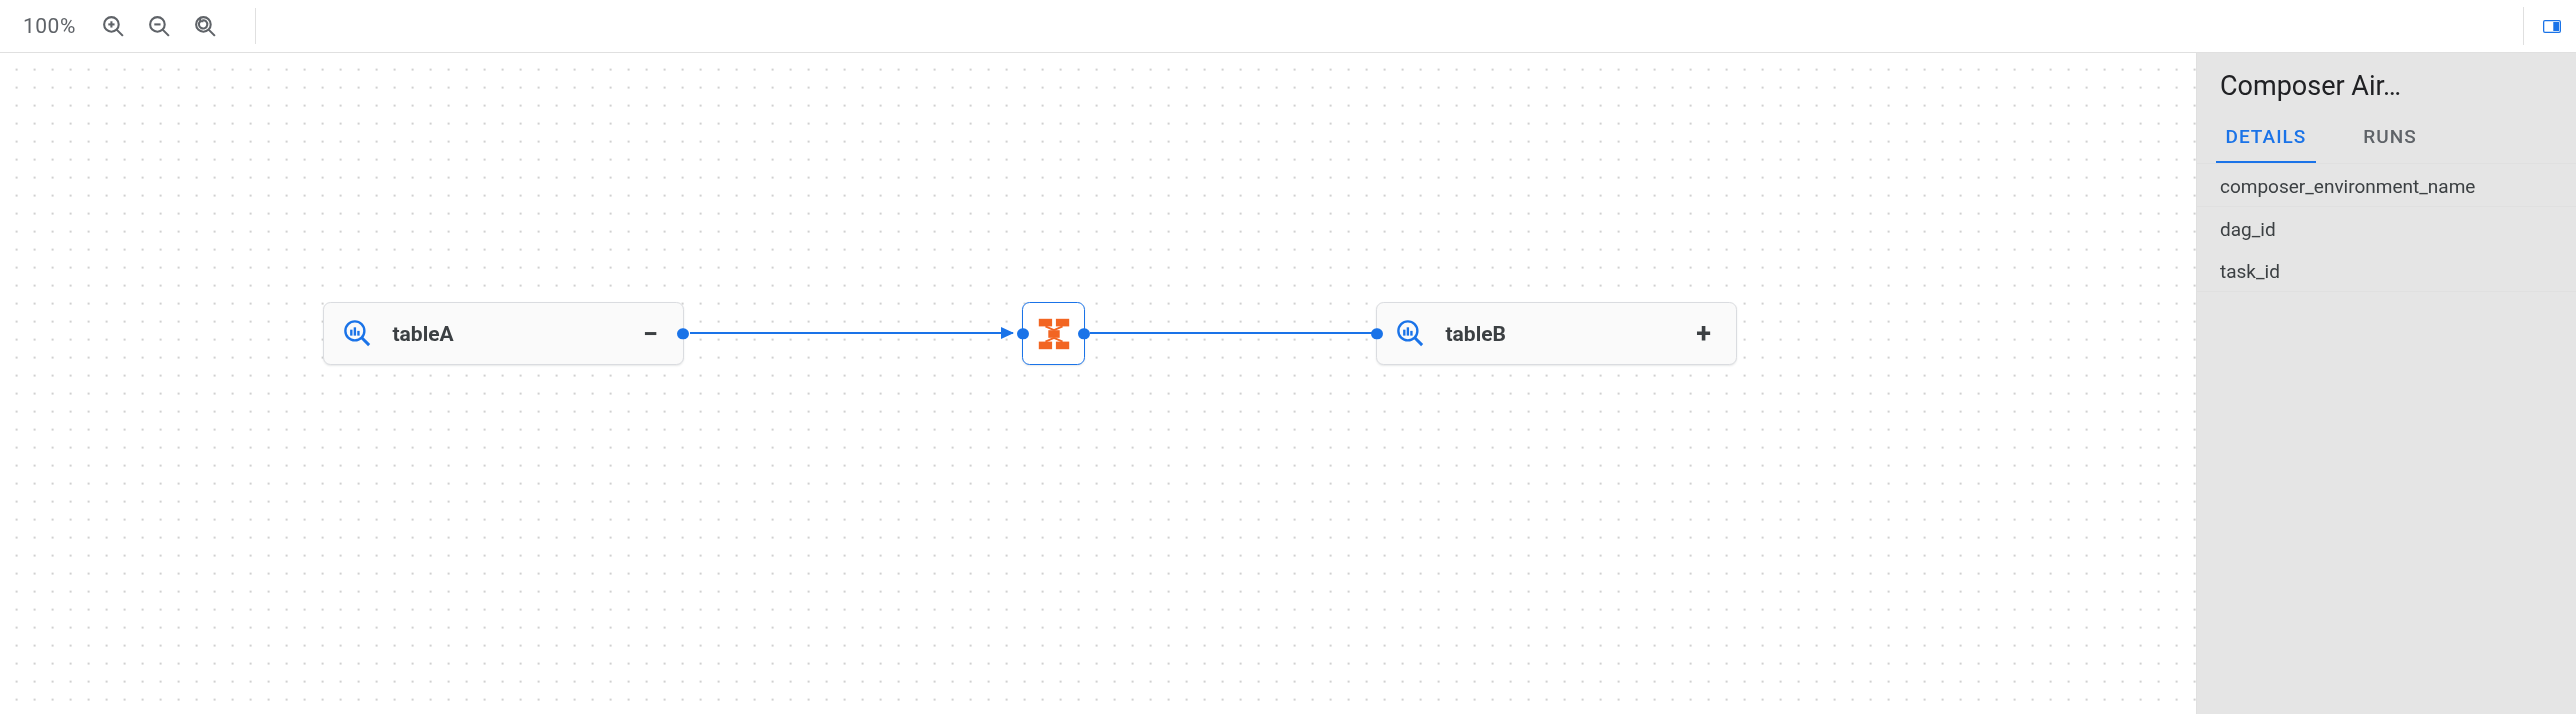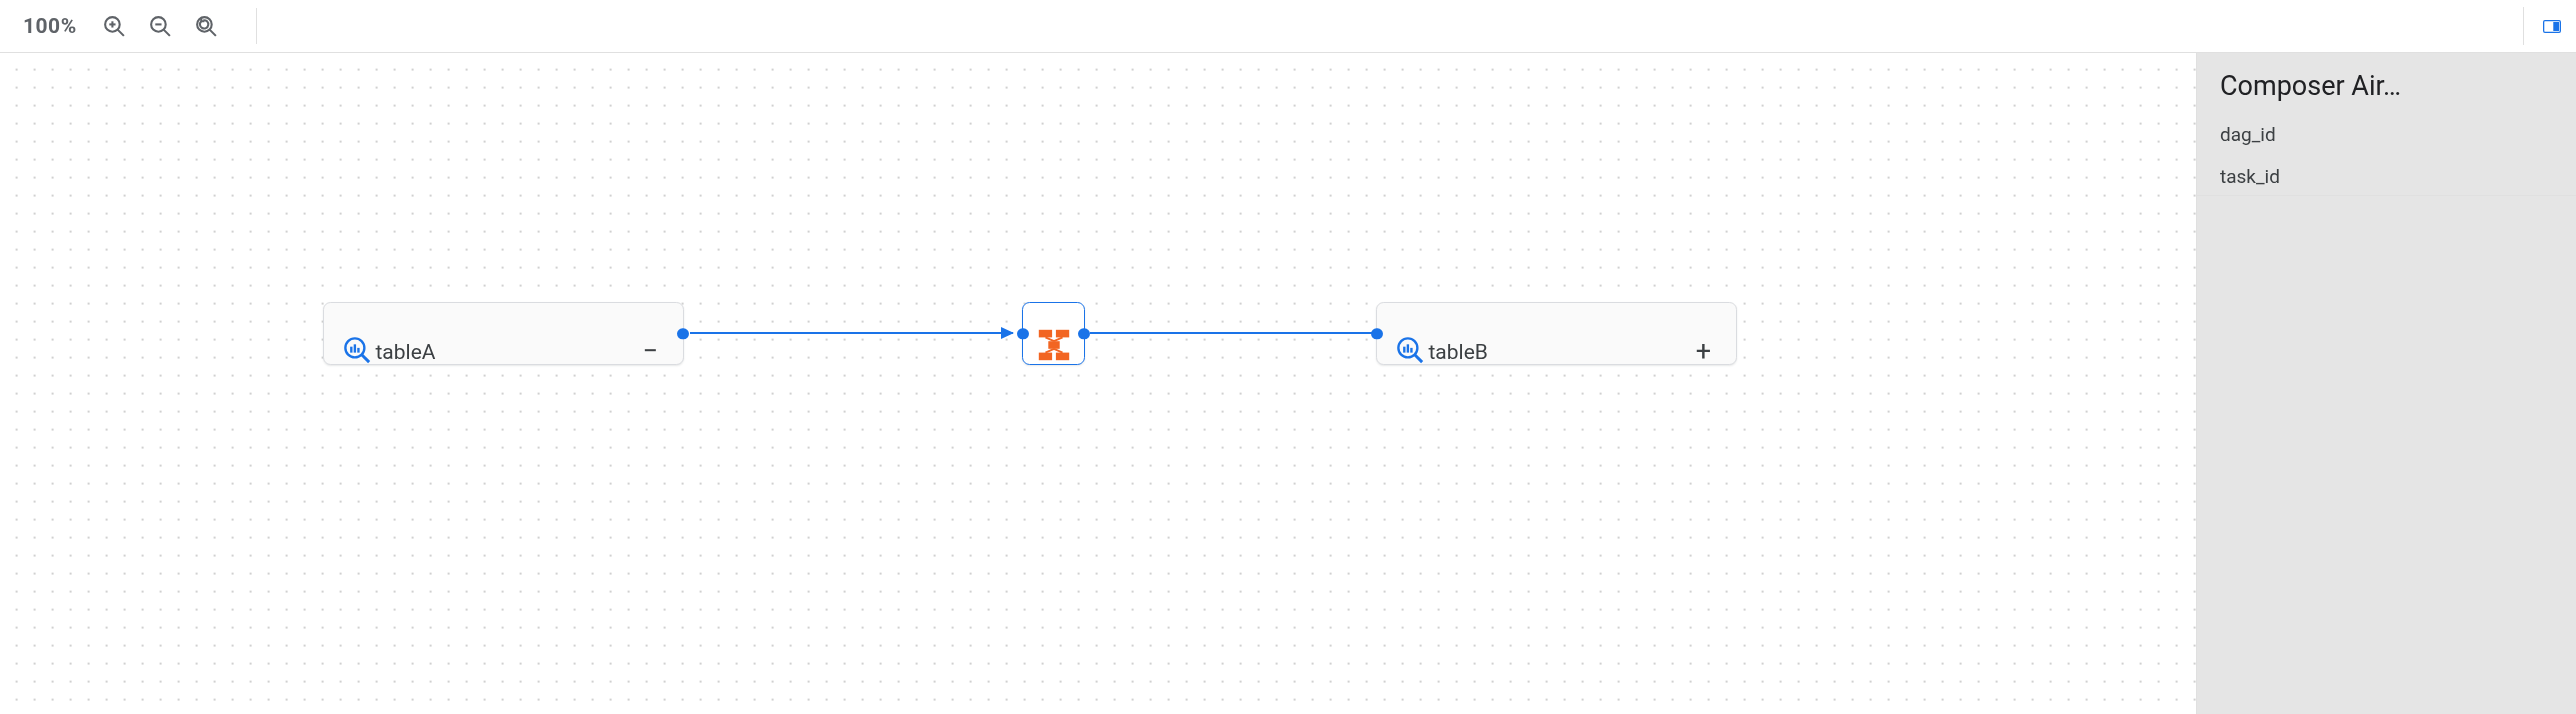--- a/index.html
+++ b/index.html
@@ -11,21 +11,21 @@
     height: 53px;
     display: flex;
     align-items: center;
     padding: 0 15px 0 23px;
     border-bottom: 1px solid #e0e0e0;
     background: #fff;
     gap: 19px;
     font-size: 21px;
     color: #5f6368;
   }
-  .toolbar .zoom-level { font-size: 21px; color: #5f6368; margin-right: 5.7px; letter-spacing: 0.5px; font-weight: bold; }
+  .toolbar .zoom-level { font-size: 21px; color: #5f6368; margin-right: 5.7px; letter-spacing: 0.5px; }
   .toolbar .tb-icon {
     width: 27px; height: 27px; display: inline-flex; align-items: center; justify-content: center;
     cursor: pointer; color: #5f6368;
   }
   .toolbar .tb-icon svg { width: 25px; height: 25px; }
   .toolbar .sep { width: 1px; height: 36px; background: #e0e0e0; margin-left: 17px; }
   .toolbar .flex-spacer { flex: 1; }
   .toolbar .panel-toggle {
     width: 38px; height: 38px; display: inline-flex; align-items: center; justify-content: center;
     border-left: 1px solid #e0e0e0; padding-left: 19px; cursor: pointer;
@@ -51,25 +51,26 @@
   }
 
   
   .node {
     position: absolute;
     height: 63px;
     border-radius: 7.6px;
     background: #fafafa;
     border: 1px solid #dadce0;
     display: flex;
-    align-items: flex-end;
+    align-items: center;
     padding: 0 19px;
-    gap: 4px;
+    gap: 21px;
     box-shadow: 0 1px 1.9px rgba(60,64,67,.12);
     cursor: move;
+    font-weight: bold;
   }
   .node.selected {
     border: 1.9px solid #1a73e8;
     background: #fff;
   }
   .node .bq-icon { width: 28.5px; height: 28.5px; flex: none; }
   .node .label { font-size: 21px; color: #3c4043; flex: 1; }
   .node .expand-btn {
     width: 27px; height: 27px; display: inline-flex; align-items: center; justify-content: center;
     font-size: 27px; color: #3c4043; cursor: pointer; flex: none;
@@ -248,21 +249,26 @@
       </svg>
       <span class="label">tableB</span>
       <span class="expand-btn">+</span>
     </div>
 
   </div>
 
   <div class="sidepanel">
     <div class="sp-title">Composer Air…</div>
 
+    <div class="tabs">
+      <div class="tab active">DETAILS</div>
+      <div class="tab">RUNS</div>
+    </div>
 
     <div class="fields">
+      <div class="field">composer_environment_name</div>
       <div class="field" style="border-bottom:none">dag_id</div>
       <div class="field">task_id</div>
     </div>
   </div>
 
 </div>
 
 
 </body></html>

